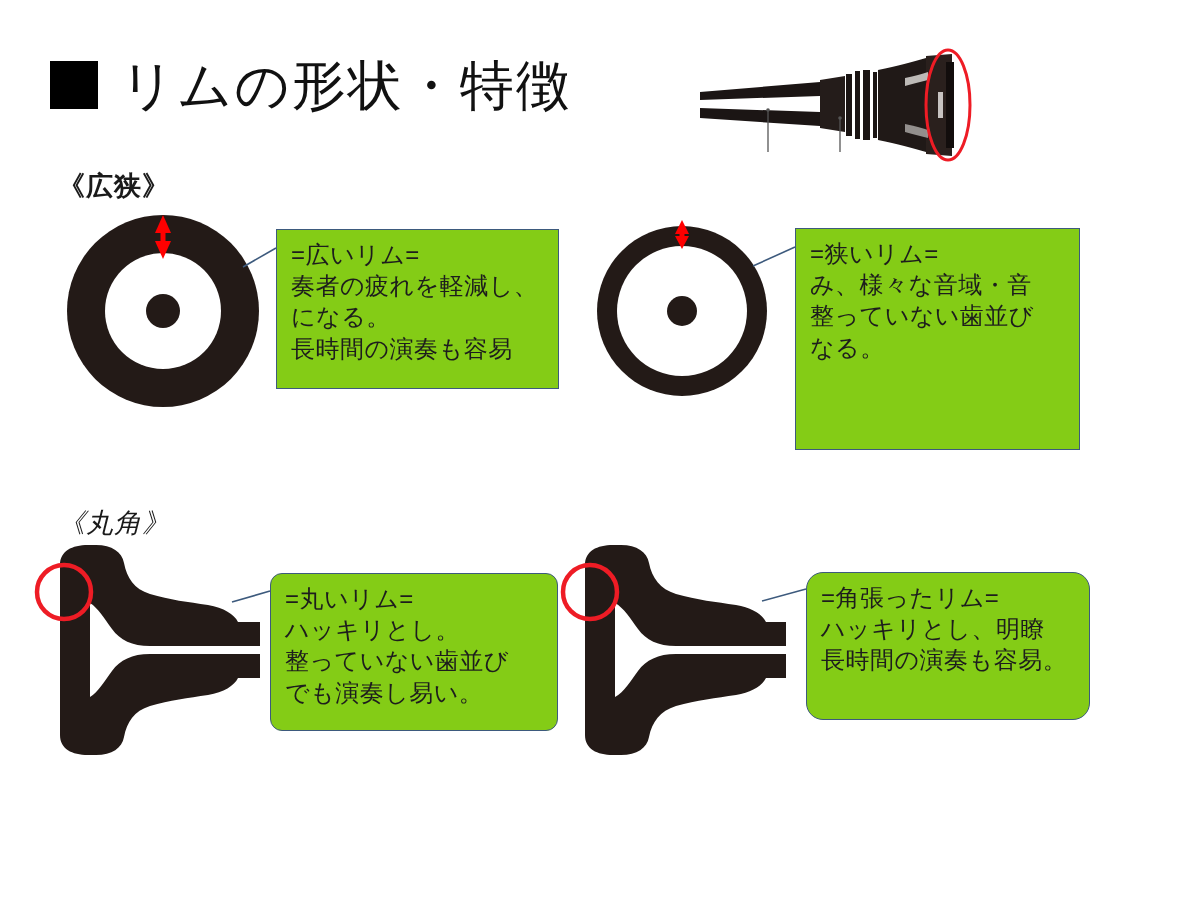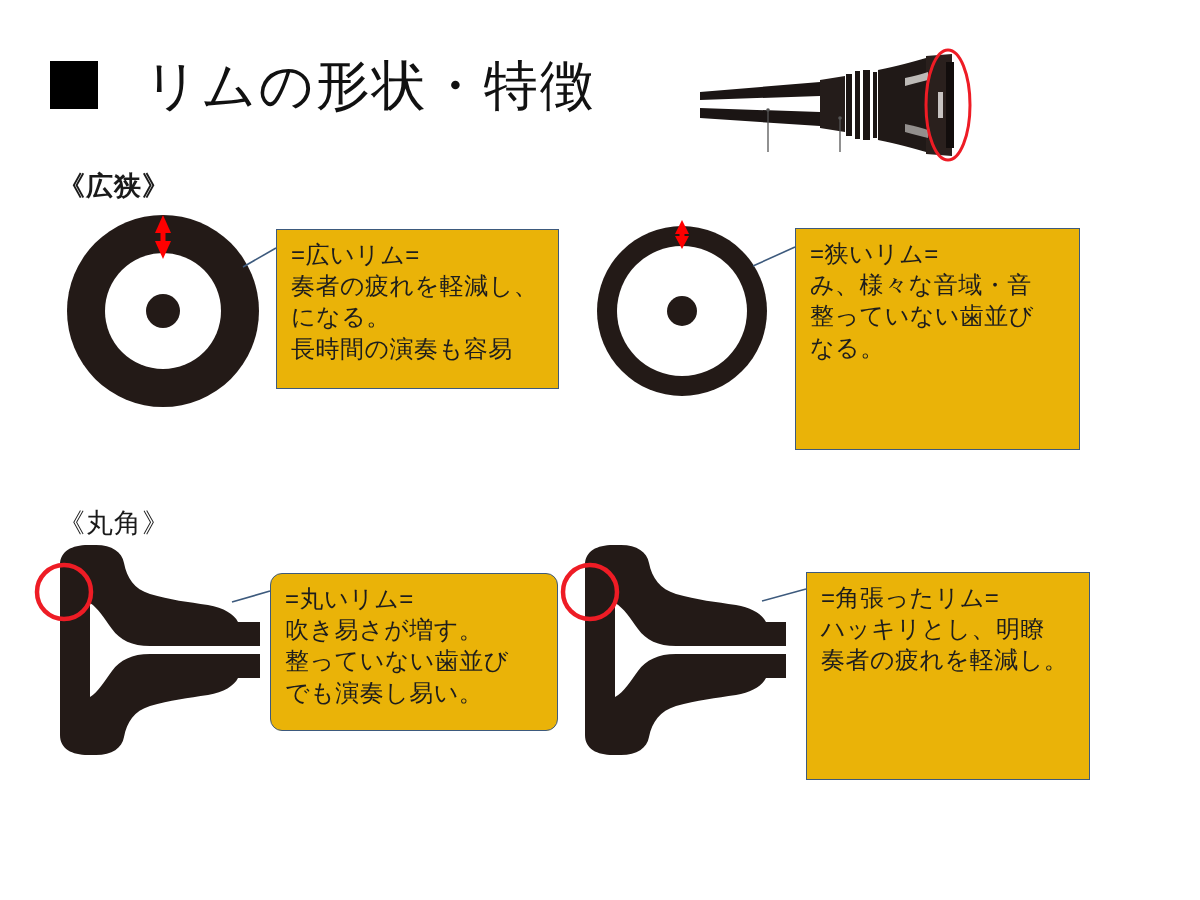--- a/index.html
+++ b/index.html
@@ -30,52 +30,51 @@
     height: 48px;
     background: #000000;
     display: block;
   }
   #title-text {
     font-size: 54px;
     line-height: 1;
     letter-spacing: 2px;
     color: #111111;
     white-space: nowrap;
-    margin-left: 24px;
   }
 
   
   .section-heading {
     position: absolute;
     font-size: 27px;
     color: #1a1a1a;
     letter-spacing: 1px;
     white-space: nowrap;
   }
   #heading-kokyo { left: 58px; top: 168px; font-weight: bold; }
-  #heading-marukaku { left: 58px; top: 505px; }
+  #heading-marukaku { left: 58px; top: 505px; font-style: italic; }
 
   
   .callout {
     position: absolute;
     box-sizing: border-box;
     border: 1.6px solid #3d5a7d;
-    background: #eab308;
+    background: #84cc16;
     padding: 9px 13px 8px 14px;
     font-size: 24px;
     line-height: 1.30;
     color: #1d1d1d;
     letter-spacing: 0.5px;
   }
   .callout .line { white-space: nowrap; display: block; }
 
   #callout-wide   { left: 276px; top: 229px; width: 283px; height: 160px; }
   #callout-narrow { left: 795px; top: 228px; width: 285px; height: 222px; }
   #callout-round  { left: 270px; top: 573px; width: 288px; height: 158px; border-radius: 12px; }
-  #callout-square { left: 806px; top: 572px; width: 284px; height: 208px; }
+  #callout-square { left: 806px; top: 572px; width: 284px; height: 148px; border-radius: 17px; }
 
   
   #art-layer {
     position: absolute;
     left: 0; top: 0;
     width: 1200px;
     height: 900px;
     pointer-events: none;
   }
 </style>
@@ -230,22 +229,22 @@
 
 <div class="callout" id="callout-narrow">
   <span class="line">=狭いリム=</span>
   <span class="line">み、様々な音域・音</span>
   <span class="line">整っていない歯並び</span>
   <span class="line">なる。</span>
 </div>
 
 <div class="callout" id="callout-round">
   <span class="line">=丸いリム=</span>
-  <span class="line">吹き易さが増す。</span>
+  <span class="line">ハッキリとし。</span>
   <span class="line">整っていない歯並び</span>
   <span class="line">でも演奏し易い。</span>
 </div>
 
 <div class="callout" id="callout-square">
   <span class="line">=角張ったリム=</span>
   <span class="line">ハッキリとし、明瞭</span>
-  <span class="line">奏者の疲れを軽減し。</span>
+  <span class="line">長時間の演奏も容易。</span>
 </div>
 
 </body></html>

